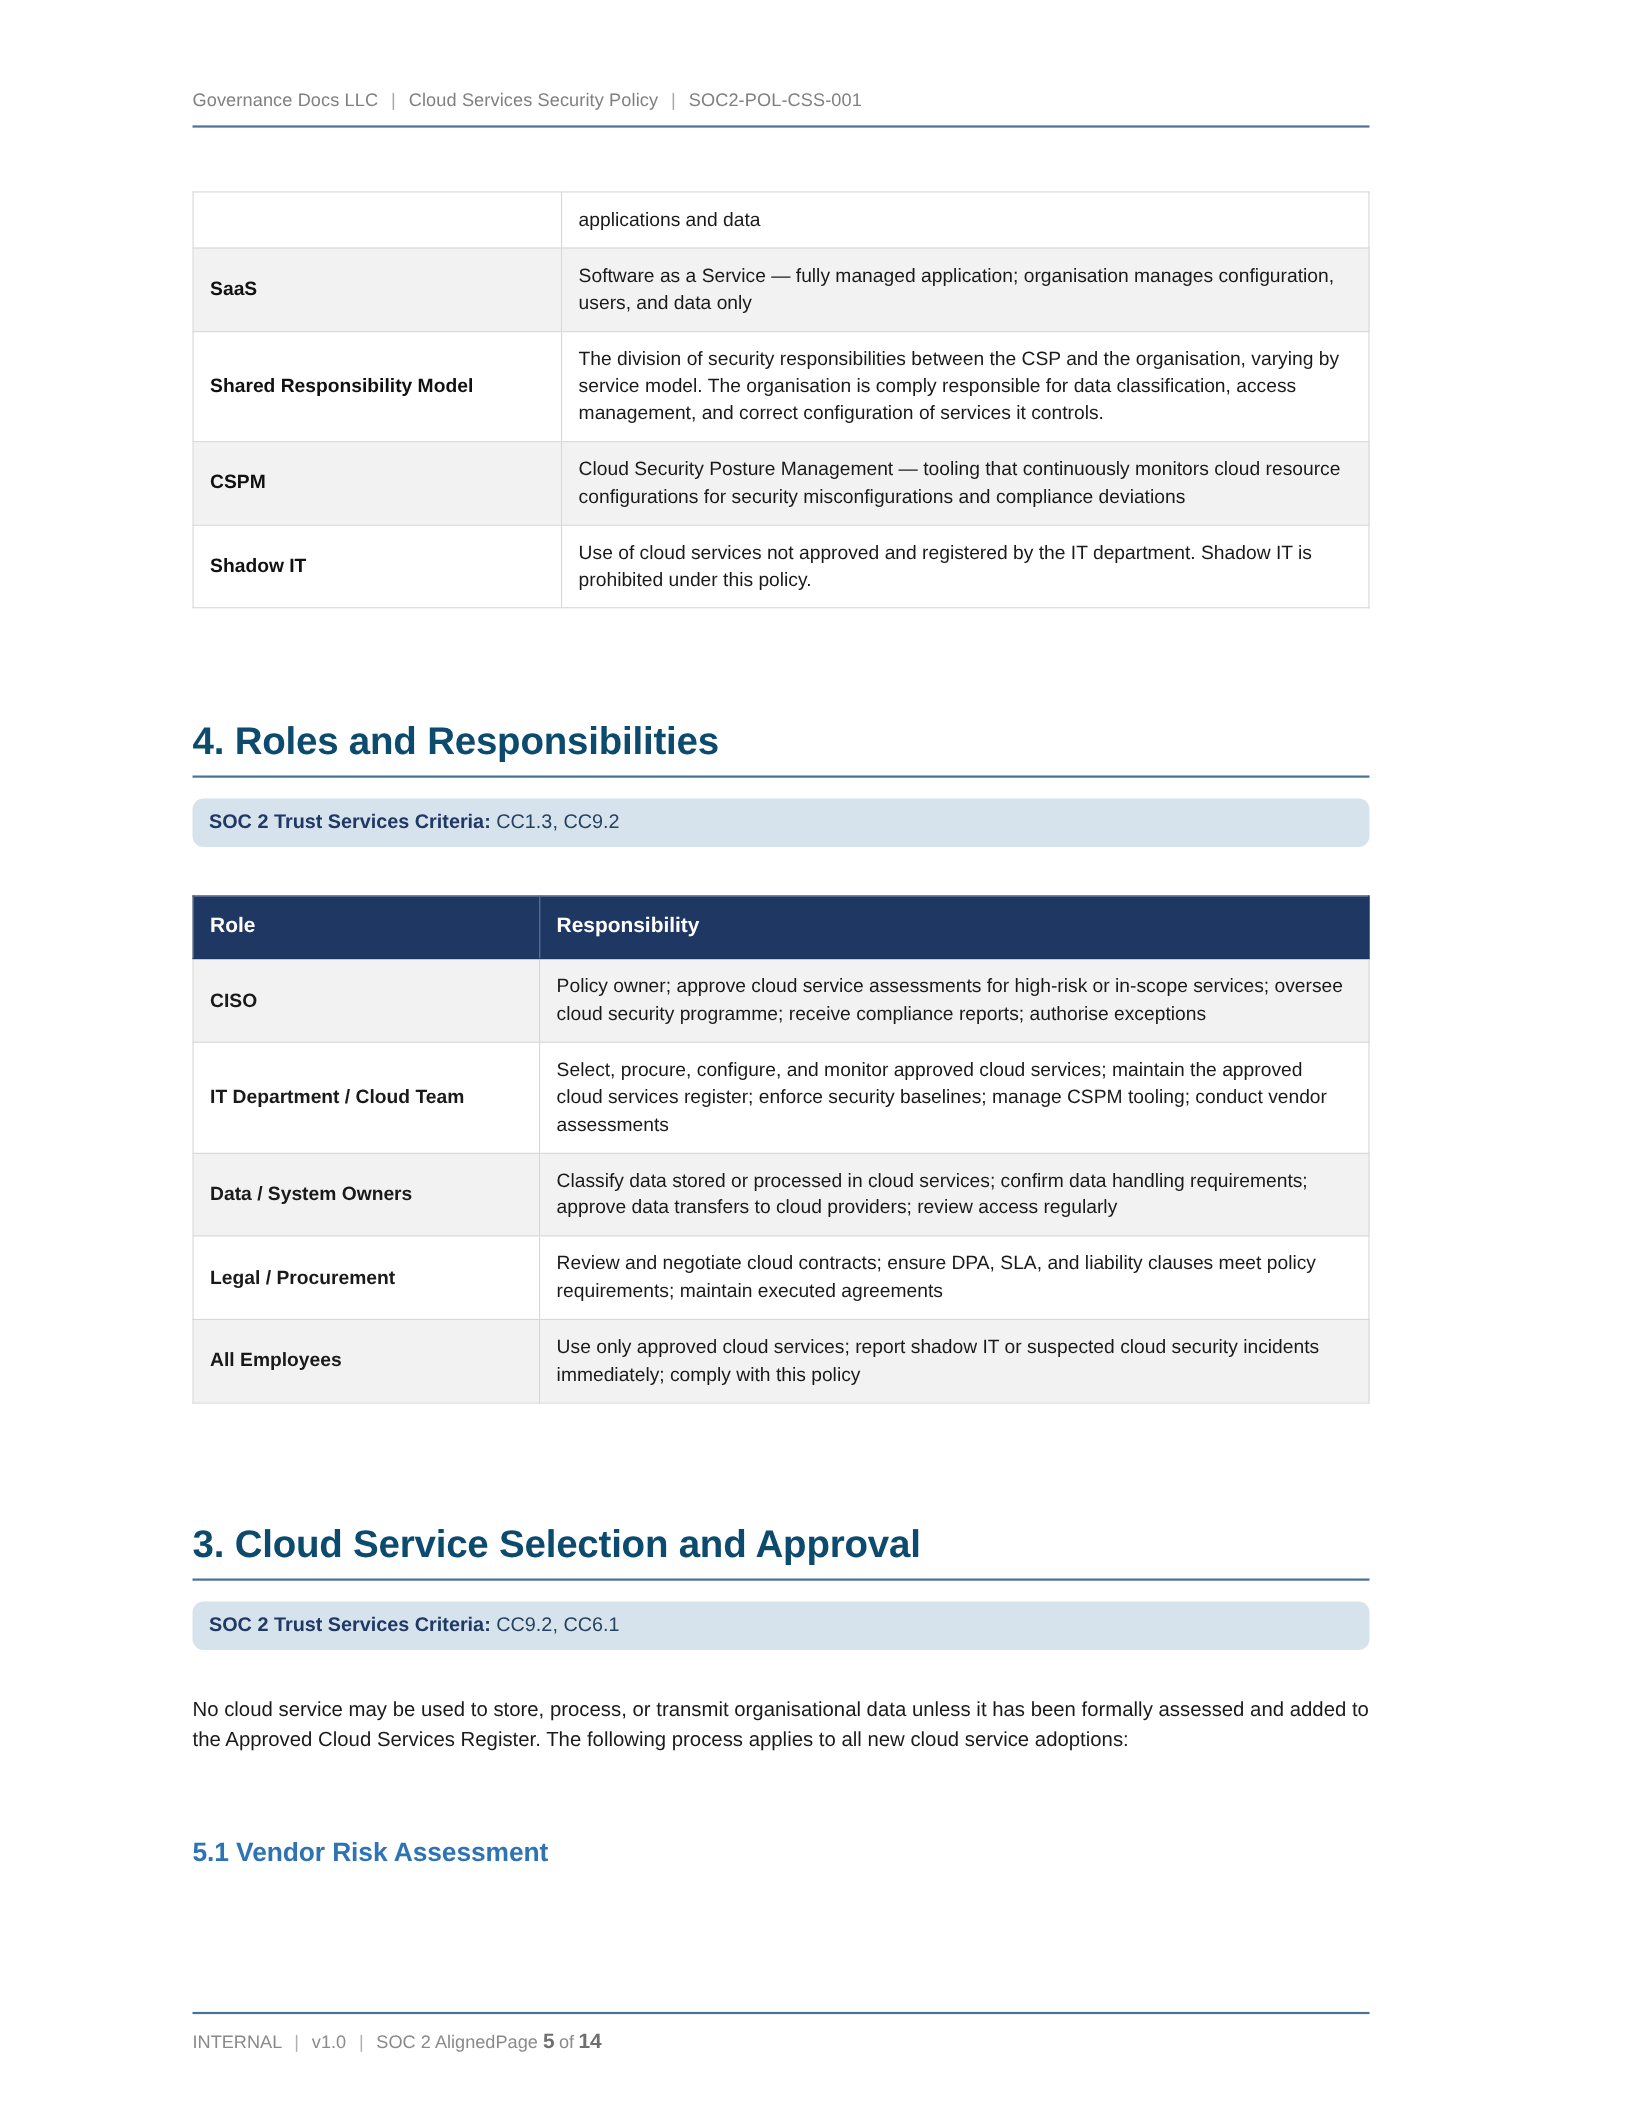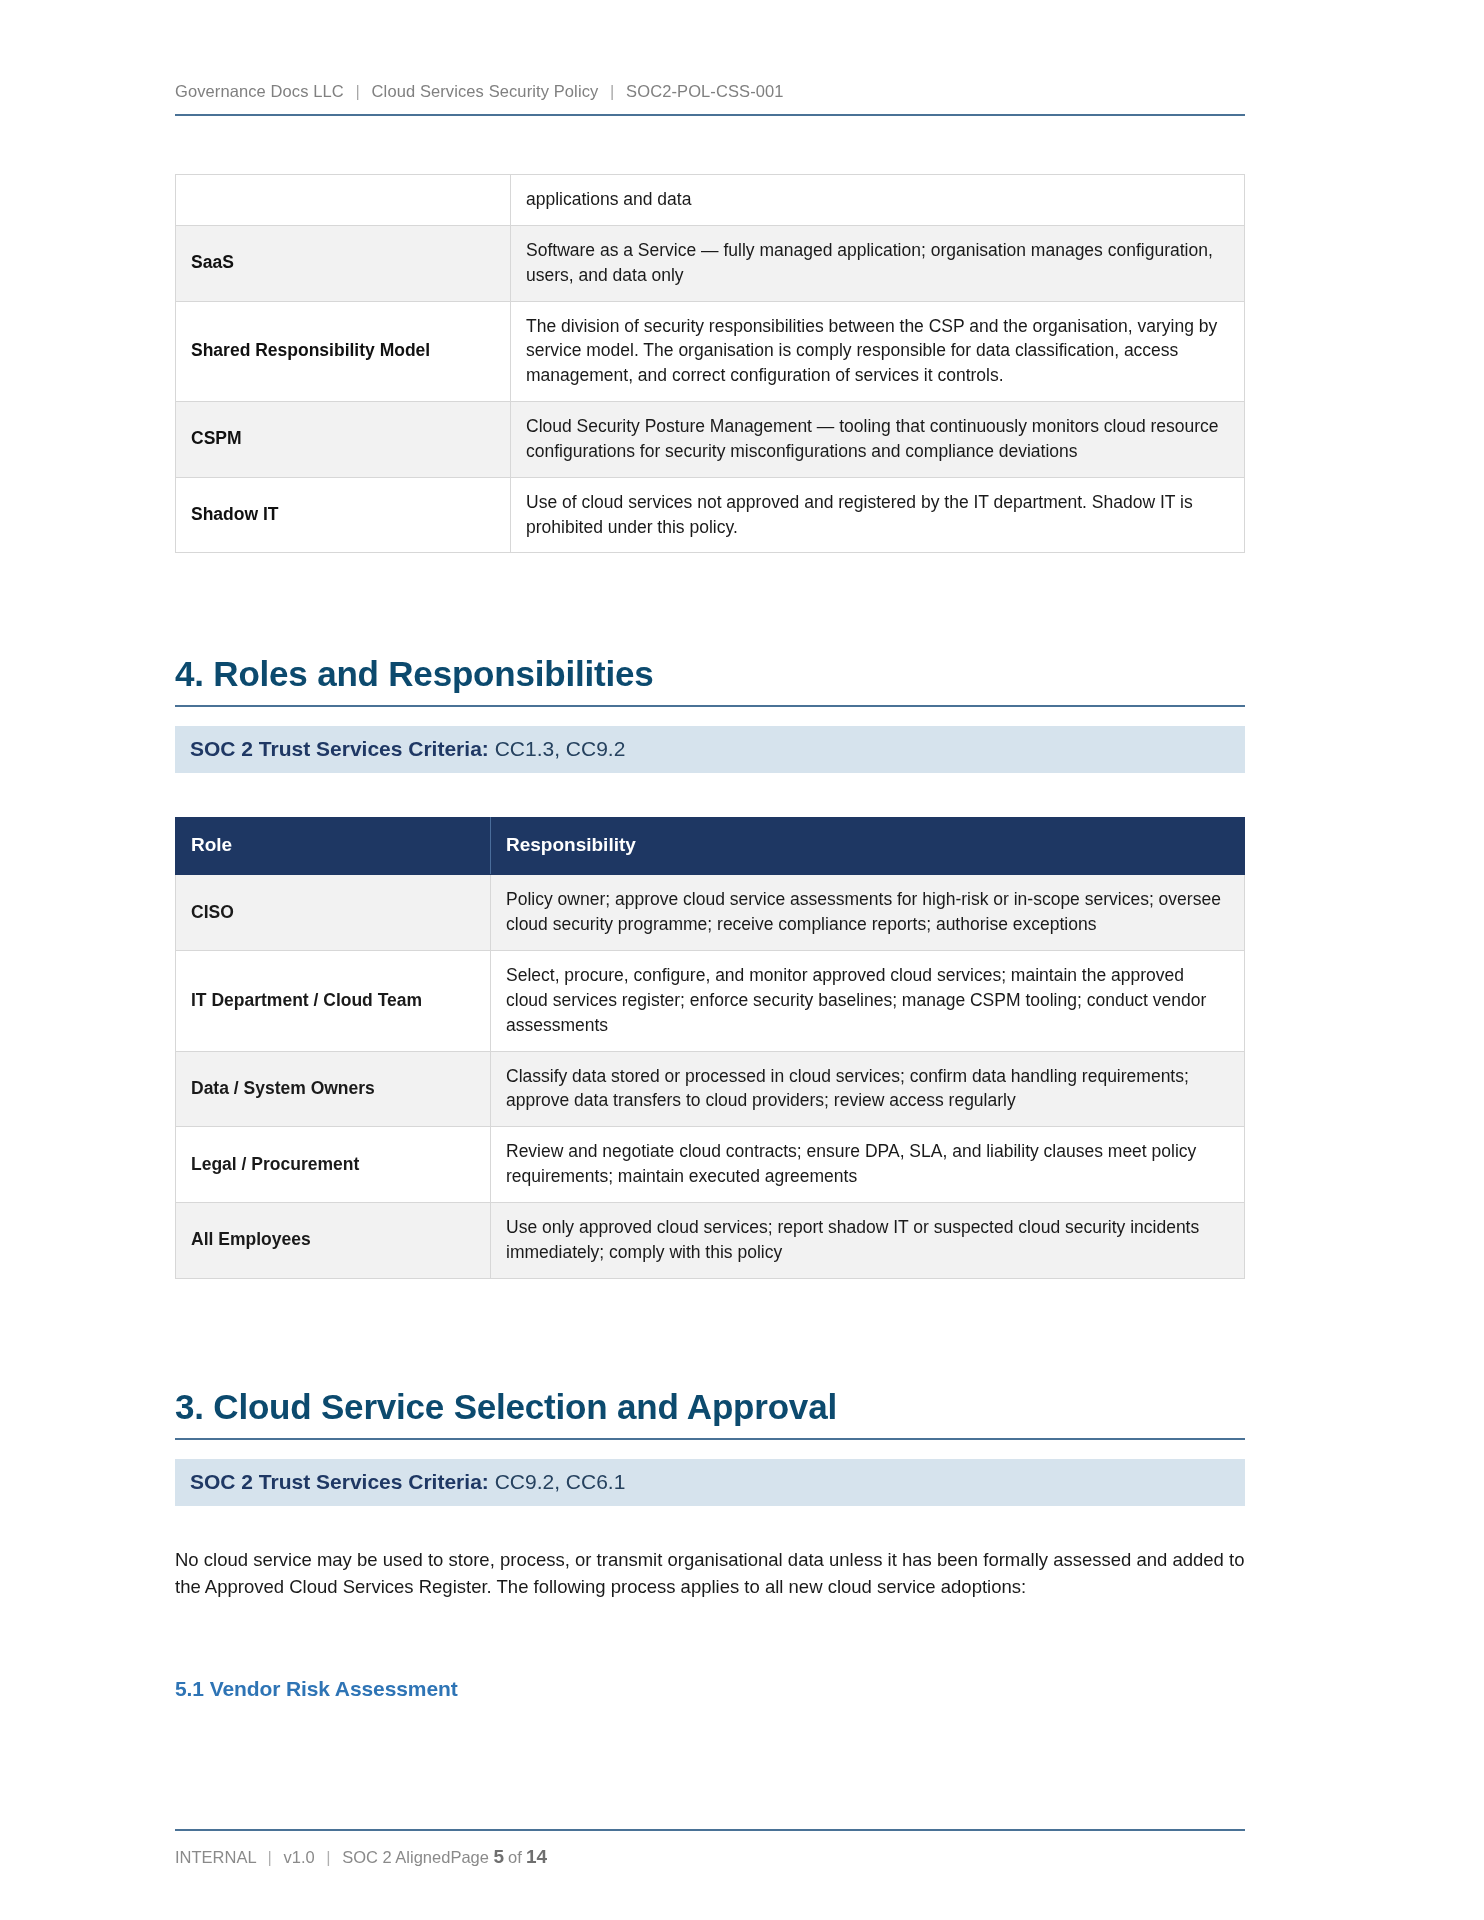--- a/index.html
+++ b/index.html
@@ -75,22 +75,23 @@
     border-bottom: 2px solid #4a7296;
   }
   .sec-4 { margin-top: 93px; }
   .sec-5 { margin-top: 100px; }
 
   
   .criteria {
     margin-top: 19px;
     background: #d6e3ed;
     padding: 11px 15px 12px 15px;
-    font-size: 21px;
+    font-size: 18px;
     color: #1f3864;
+    border-radius: 10px;
   }
   .criteria b { font-weight: bold; }
   .criteria .vals { font-weight: normal; color: #26425f; }
 
   
   .roles-table { margin-top: 44px; }
   .roles-table thead th {
     background: #1e3763;
     color: #ffffff;
     font-weight: bold;
@@ -107,21 +108,21 @@
     margin-top: 40px;
     font-size: 18.5px;
     line-height: 1.48;
     color: #1a1a1a;
   }
 
   
   .h2 {
     margin: 0;
     padding-top: 58px;
-    font-size: 21px;
+    font-size: 24px;
     font-weight: bold;
     color: #2e74b5;
     letter-spacing: -.1px;
   }
 
   
   .doc-footer {
     position: absolute;
     left: 175px;
     right: 175px;

